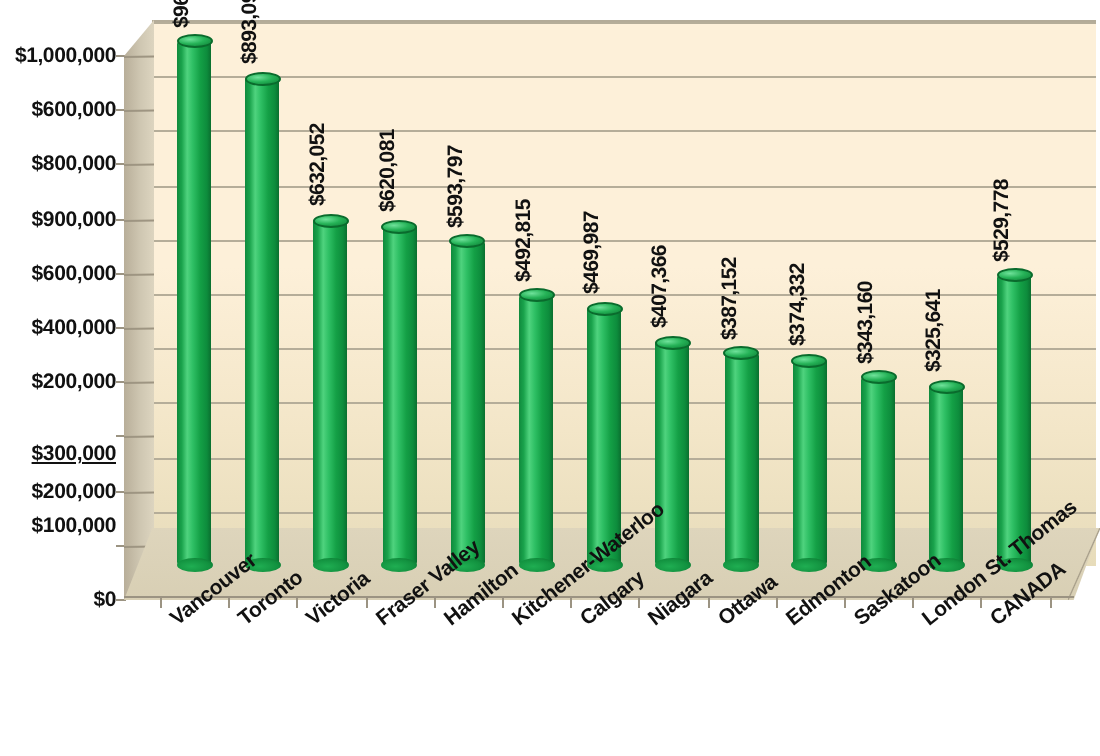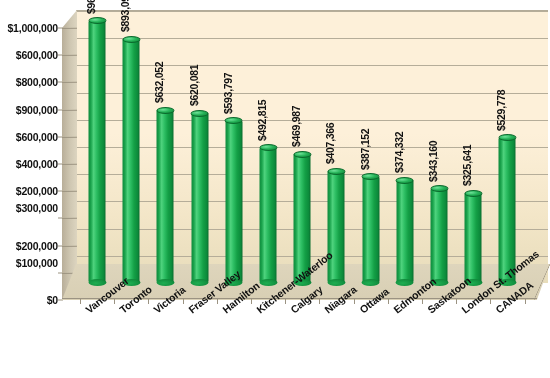--- a/index.html
+++ b/index.html
@@ -249,21 +249,21 @@
       <div class="y-tick-label" style="top: 82.4px;">$800,000</div>
       <div class="y-tick-dash" style="top: 82.4px;"></div>
       <div class="y-tick-label" style="top: 109.6px;">$900,000</div>
       <div class="y-tick-dash" style="top: 109.6px;"></div>
       <div class="y-tick-label" style="top: 136.8px;">$600,000</div>
       <div class="y-tick-dash" style="top: 136.8px;"></div>
       <div class="y-tick-label" style="top: 164px;">$400,000</div>
       <div class="y-tick-dash" style="top: 164px;"></div>
       <div class="y-tick-label" style="top: 191.2px;">$200,000</div>
       <div class="y-tick-dash" style="top: 191.2px;"></div>
-      <div class="y-tick-label" style="top: 208px;">$300,000</div>
+      <div class="y-tick-label" style="top: 227px; text-decoration: underline;">$300,000</div>
       <div class="y-tick-dash" style="top: 218.4px;"></div>
       <div class="y-tick-label" style="top: 245.6px;">$200,000</div>
       <div class="y-tick-dash" style="top: 245.6px;"></div>
       <div class="y-tick-label" style="top: 263px;">$100,000</div>
       <div class="y-tick-dash" style="top: 272.8px;"></div>
       <div class="y-tick-label" style="top: 300px;">$0</div>
       <div class="y-tick-dash" style="top: 300px;"></div>
     </div>
 
   <div id="scene">

